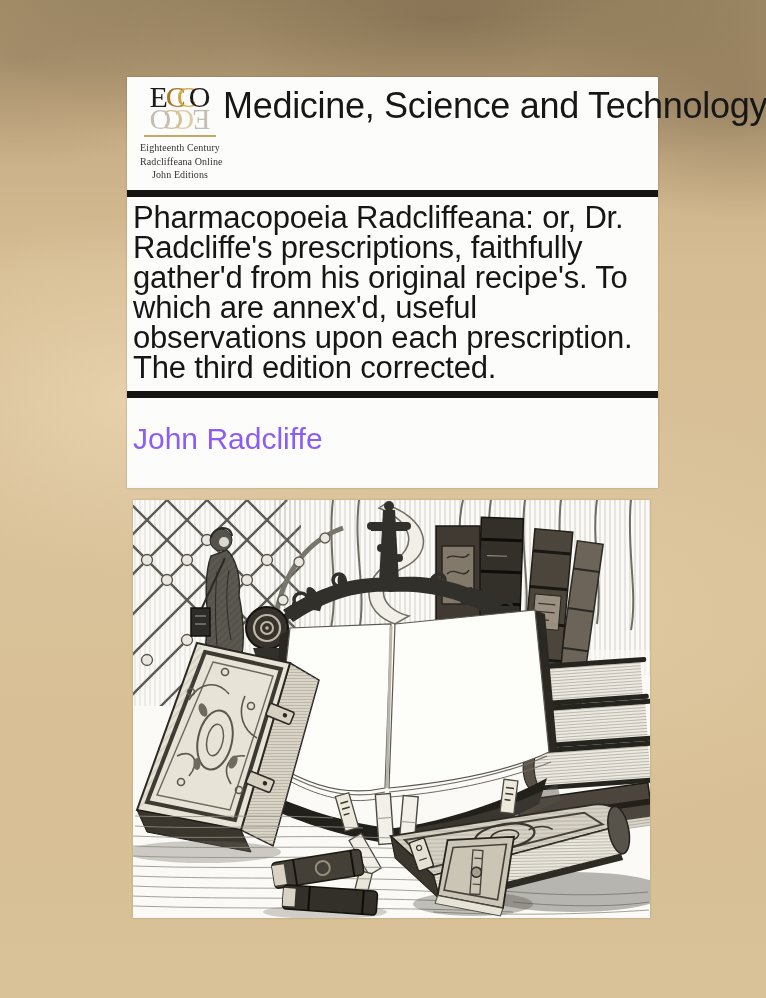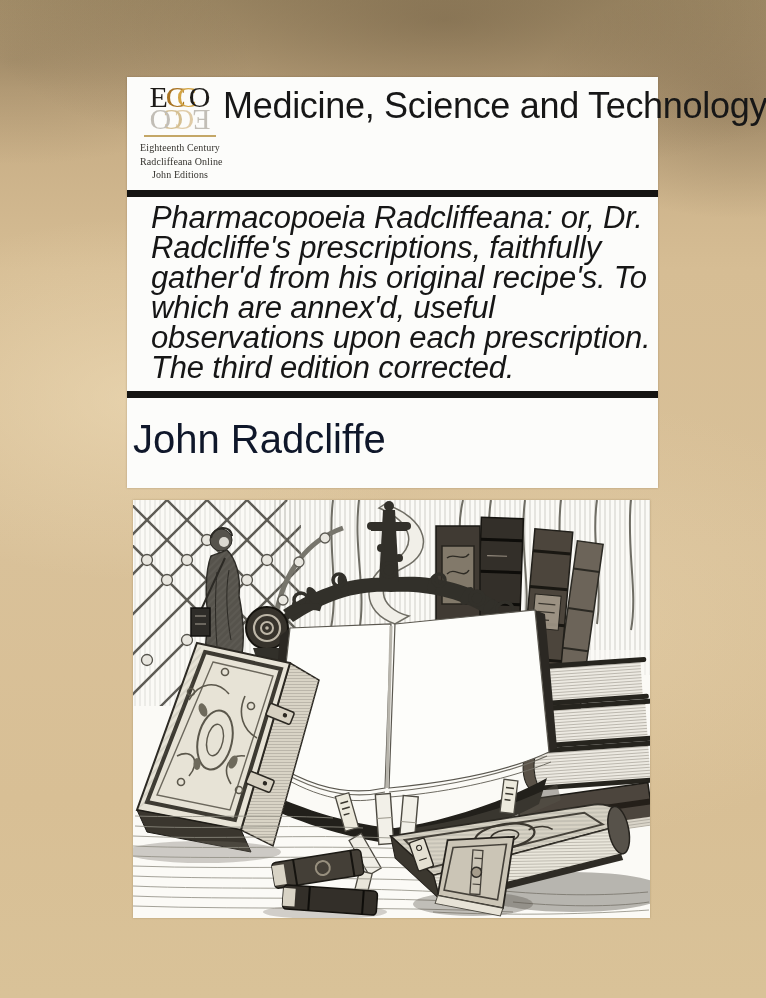--- a/index.html
+++ b/index.html
@@ -29,24 +29,24 @@
   .lgO{color:#1d1b18;margin-left:-8px;}
   .logo-reflect{transform:rotate(180deg);opacity:.8;margin-top:-3px;}
   .logo-reflect .lgE,.logo-reflect .lgO{color:#b4afa6;}
   .logo-reflect .lgC1{color:#d9c093;}
   .logo-reflect .lgC2{color:#cbb077;}
   .logo-rule{width:72px;height:2px;background:#c4a767;margin:2px auto 4px auto;}
   .tagline{font-size:10px;line-height:13.5px;color:#35332e;letter-spacing:.1px;white-space:nowrap;}
   .category{position:absolute;left:96px;top:13px;font-size:36px;line-height:32px;
             color:#171717;letter-spacing:-.3px;white-space:nowrap;}
   .bar{height:7px;background:#151412;}
-  .title-sec{padding:6px 8px 8px 24px;height:180px;font-style:italic;}
+  .title-sec{padding:6px 8px 8px 6px;height:180px;}
   .title-text{font-size:31px;line-height:30px;color:#161616;letter-spacing:-.2px;width:512px;}
   .author-sec{padding:26px 8px 0 6px;height:64px;}
-  .author-text{font-size:40px;line-height:30px;color:#0f172a;}
+  .author-text{font-size:30px;line-height:30px;color:#8b5cf6;}
   .illus{
     position:absolute;left:133px;top:500px;width:517px;height:418px;
     background:#fbfaf6;box-shadow:0 0 2px rgba(90,70,40,.3);
   }
   .illus svg{display:block;width:517px;height:418px;}
 </style>
 </head>
 <body>
 
 <div class="card">

